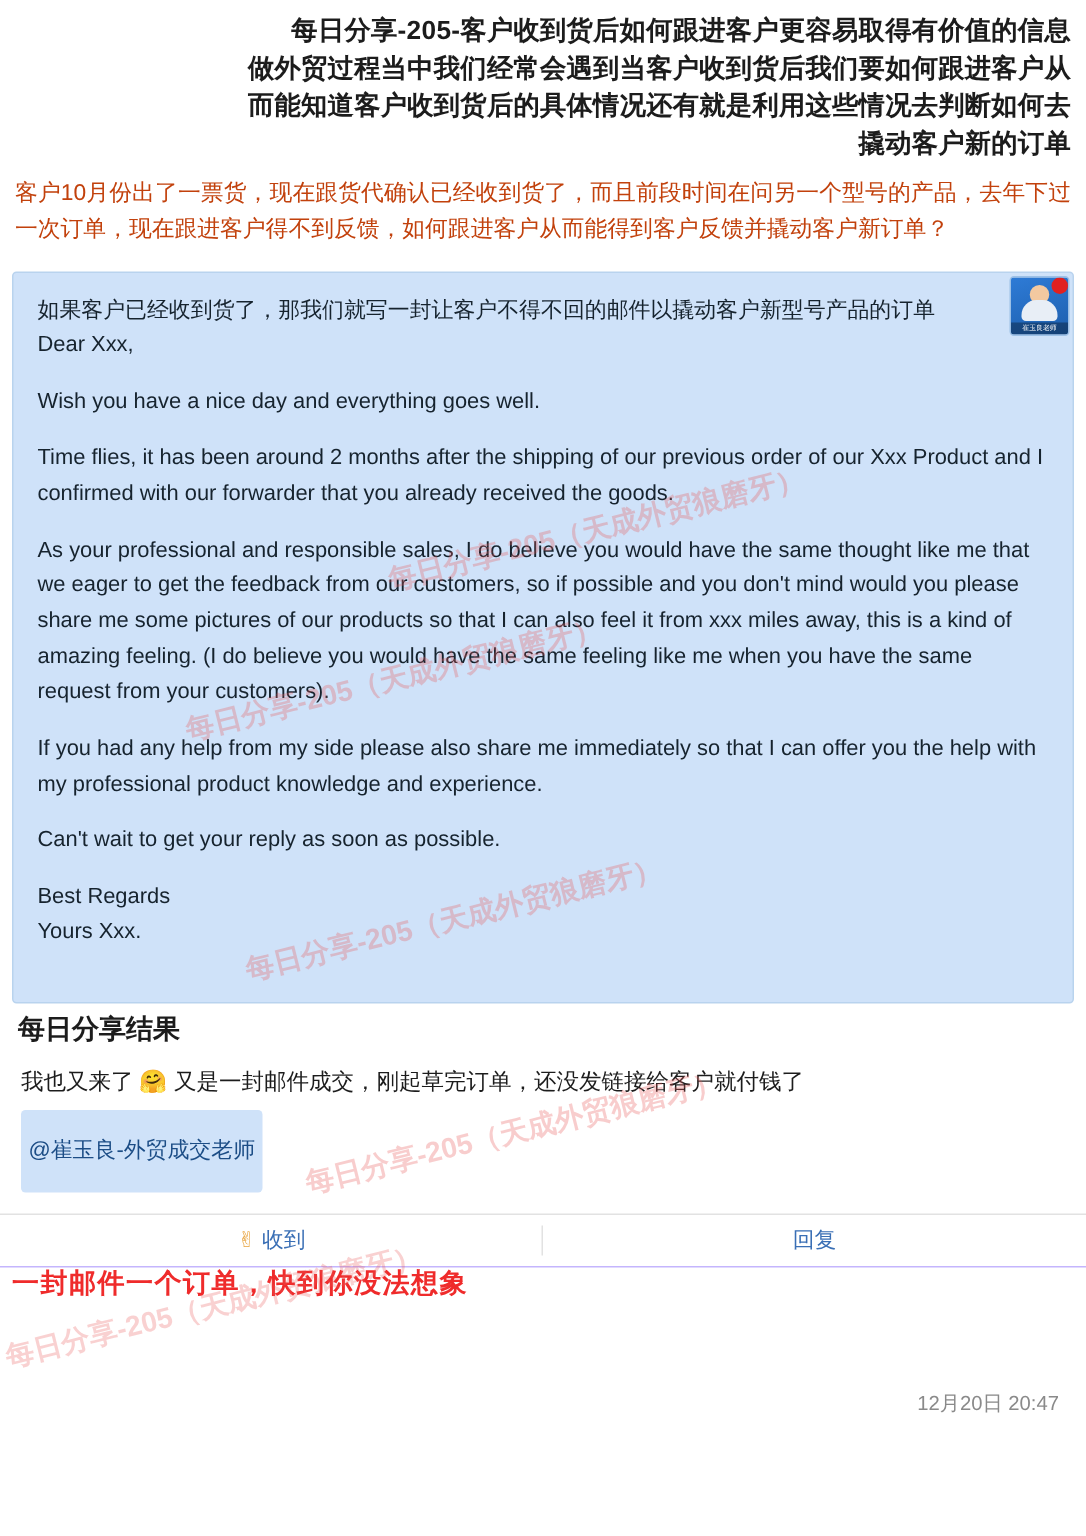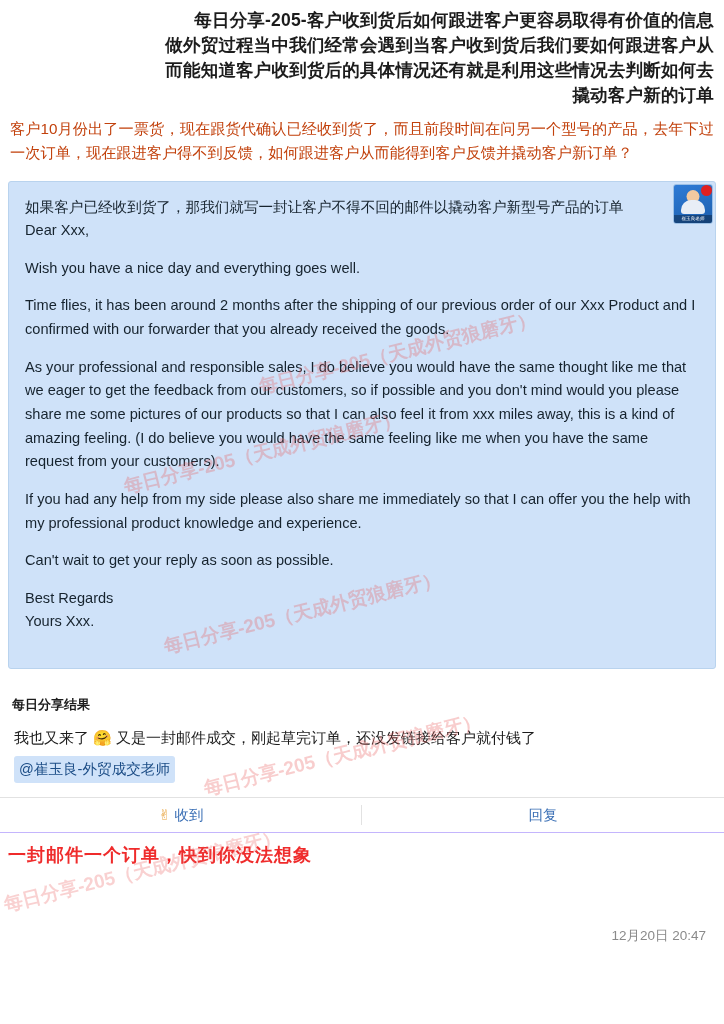--- a/index.html
+++ b/index.html
@@ -108,40 +108,40 @@
     background: rgba(0,0,0,0.32);
     text-align: center;
     line-height: 8px;
     height: 8px;
     white-space: nowrap;
     overflow: hidden;
   }
 
   
   .section-heading {
-    padding: 27px 10px 0 12px;
-    font-size: 13px;
+    padding: 5px 10px 0 12px;
+    font-size: 18px;
     font-weight: bold;
     color: #1c1c1c;
   }
 
   
   .feedback {
     padding: 12px 14px 0 14px;
     font-size: 15px;
     color: #1c1c1c;
     line-height: 1.6;
   }
   .mention {
     display: inline-block;
     margin-top: 6px;
     background: #cfe2f9;
     color: #1c4d86;
     border-radius: 3px;
-    padding: 2px 5px;
+    padding: 16px 5px;
     font-size: 14.6px;
   }
 
   
   .action-bar {
     margin-top: 14px;
     border-top: 1px solid #e2e2e2;
     border-bottom: 1px solid #c4b5fd;
     height: 36px;
     display: flex;

